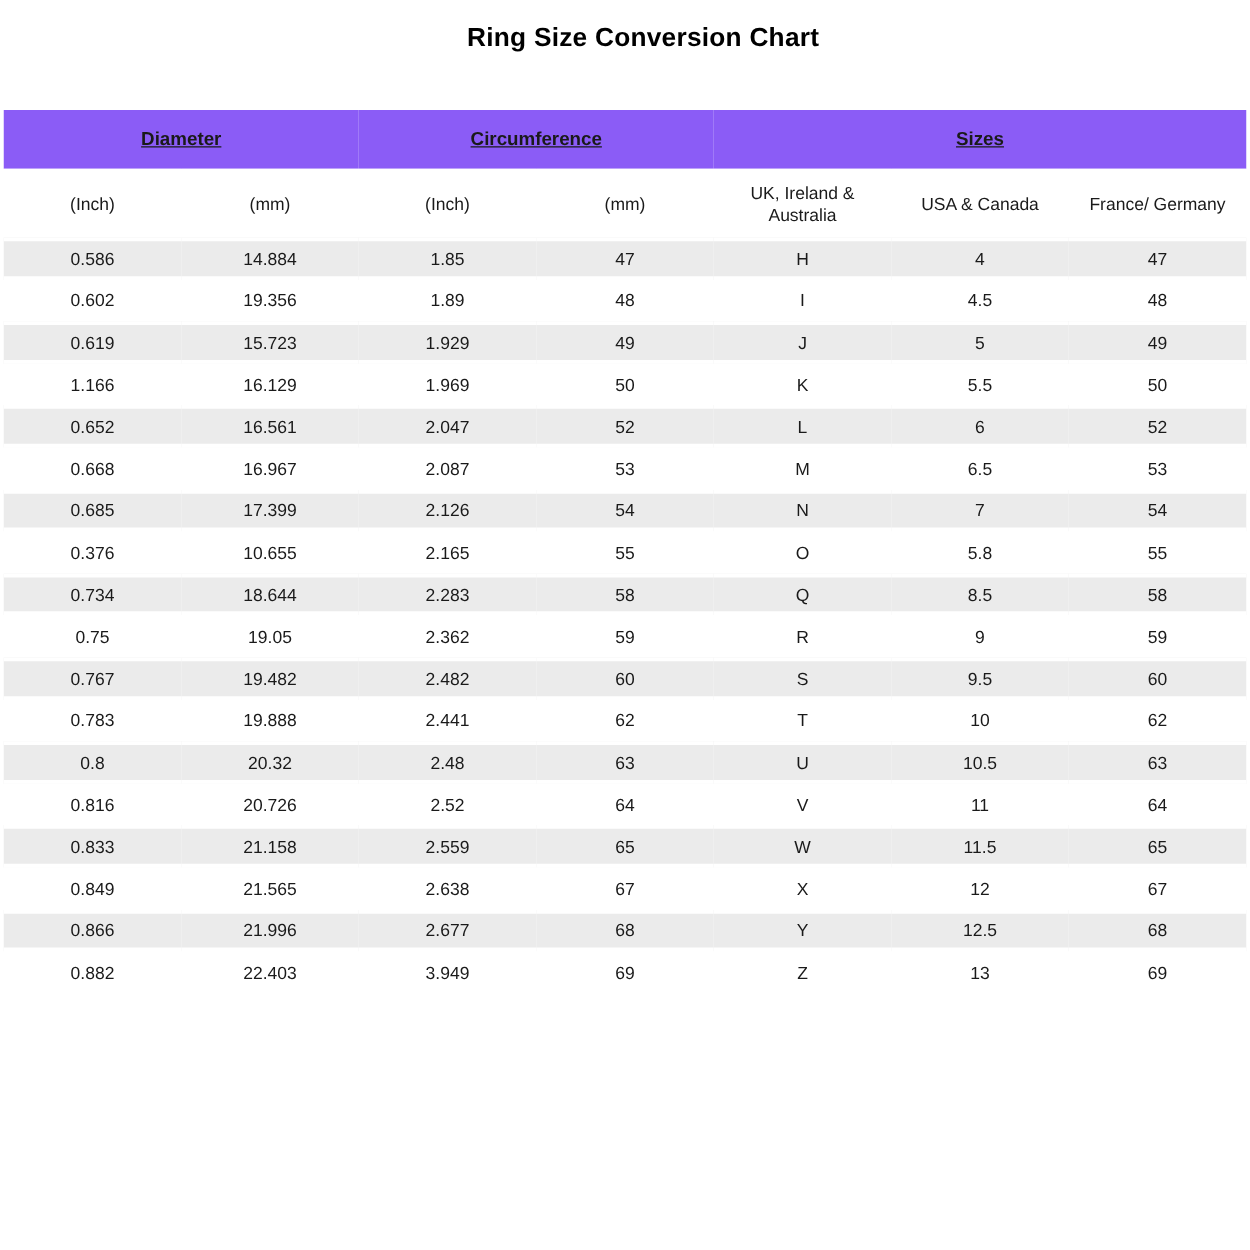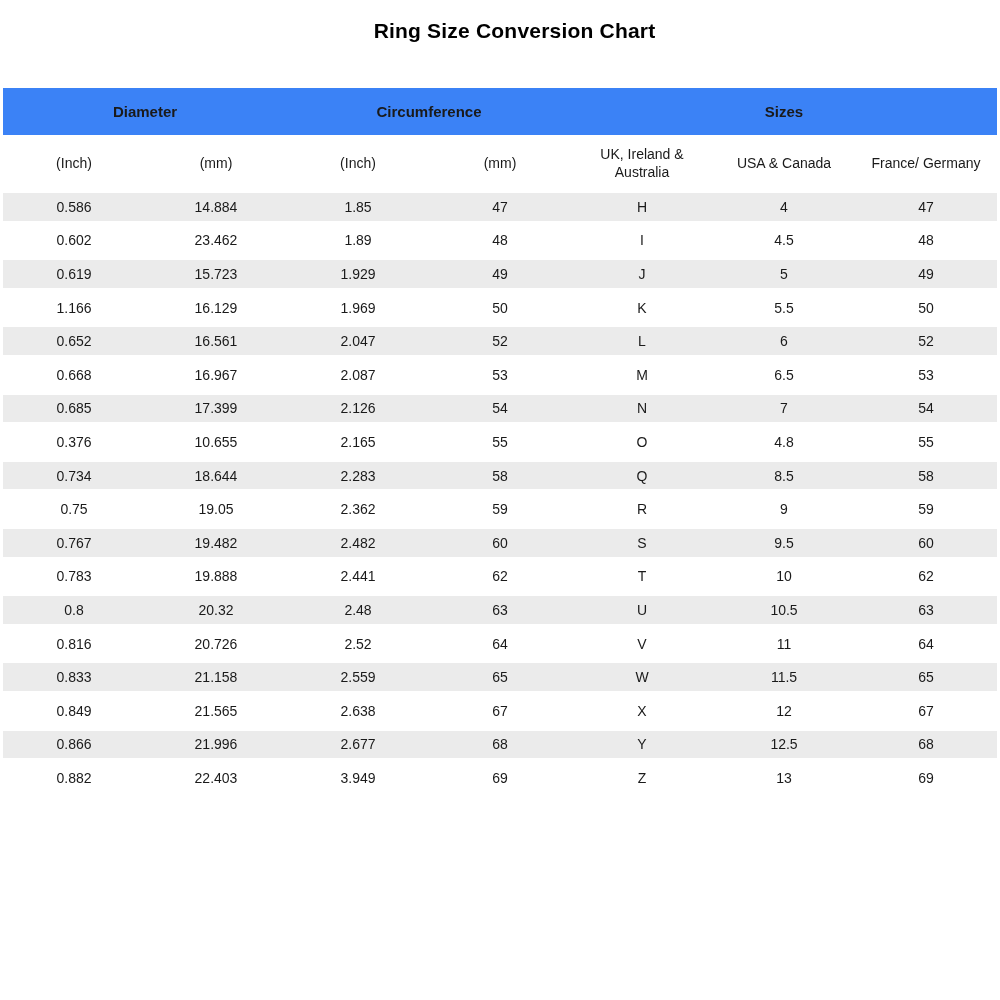--- a/index.html
+++ b/index.html
@@ -34,25 +34,26 @@
     margin: 45px 3px 0 3px;
   }
   table.ring-table th,
   table.ring-table td {
     text-align: center;
     vertical-align: middle;
     padding: 0 4px;
     box-sizing: border-box;
   }
   thead tr.group-row th {
-    background: #3b82f6;
+    background: #8b5cf6;
     height: 47px;
     font-size: 15px;
     font-weight: bold;
     color: #1a1a1a;
+    text-decoration: underline;
   }
   thead tr.sub-row th {
     background: #ffffff;
     height: 55px;
     font-size: 14px;
     font-weight: normal;
     line-height: 18px;
     color: #1a1a1a;
   }
   tbody td {
@@ -94,21 +95,21 @@
           <td>0.586</td>
           <td>14.884</td>
           <td>1.85</td>
           <td>47</td>
           <td>H</td>
           <td>4</td>
           <td>47</td>
         </tr>
         <tr>
           <td>0.602</td>
-          <td>23.462</td>
+          <td>19.356</td>
           <td>1.89</td>
           <td>48</td>
           <td>I</td>
           <td>4.5</td>
           <td>48</td>
         </tr>
         <tr>
           <td>0.619</td>
           <td>15.723</td>
           <td>1.929</td>
@@ -152,21 +153,21 @@
           <td>N</td>
           <td>7</td>
           <td>54</td>
         </tr>
         <tr>
           <td>0.376</td>
           <td>10.655</td>
           <td>2.165</td>
           <td>55</td>
           <td>O</td>
-          <td>4.8</td>
+          <td>5.8</td>
           <td>55</td>
         </tr>
         <tr>
           <td>0.734</td>
           <td>18.644</td>
           <td>2.283</td>
           <td>58</td>
           <td>Q</td>
           <td>8.5</td>
           <td>58</td>

